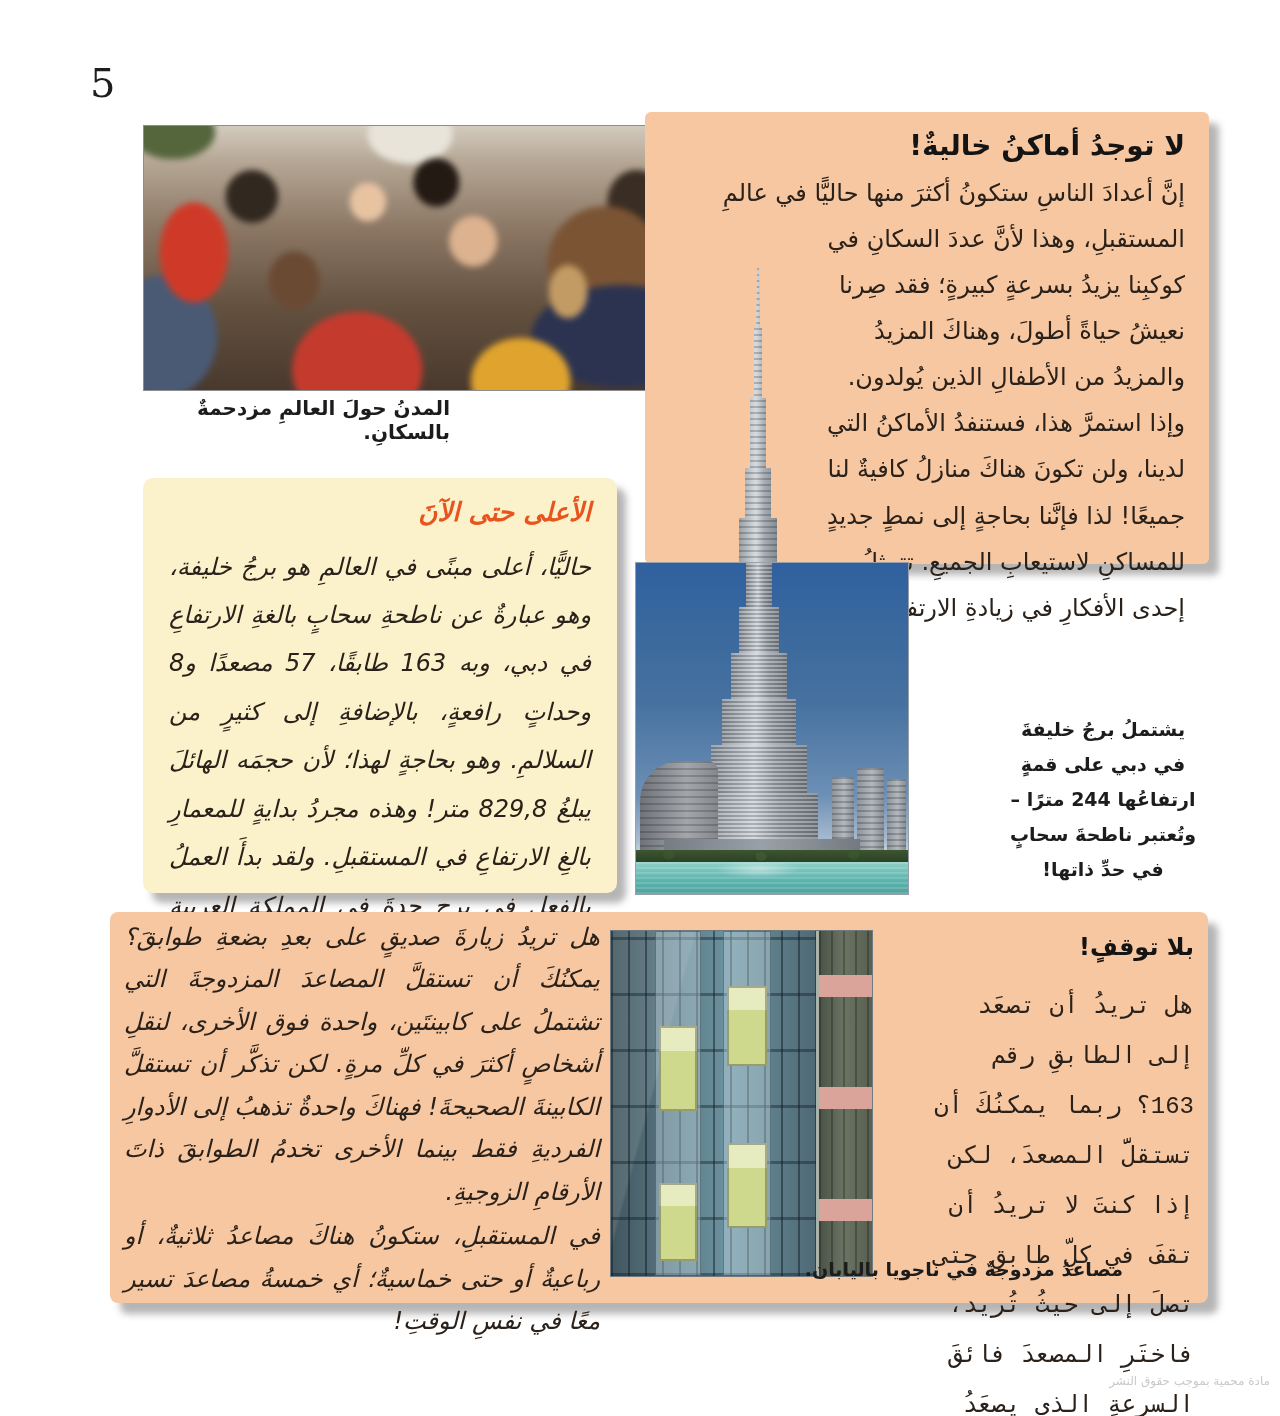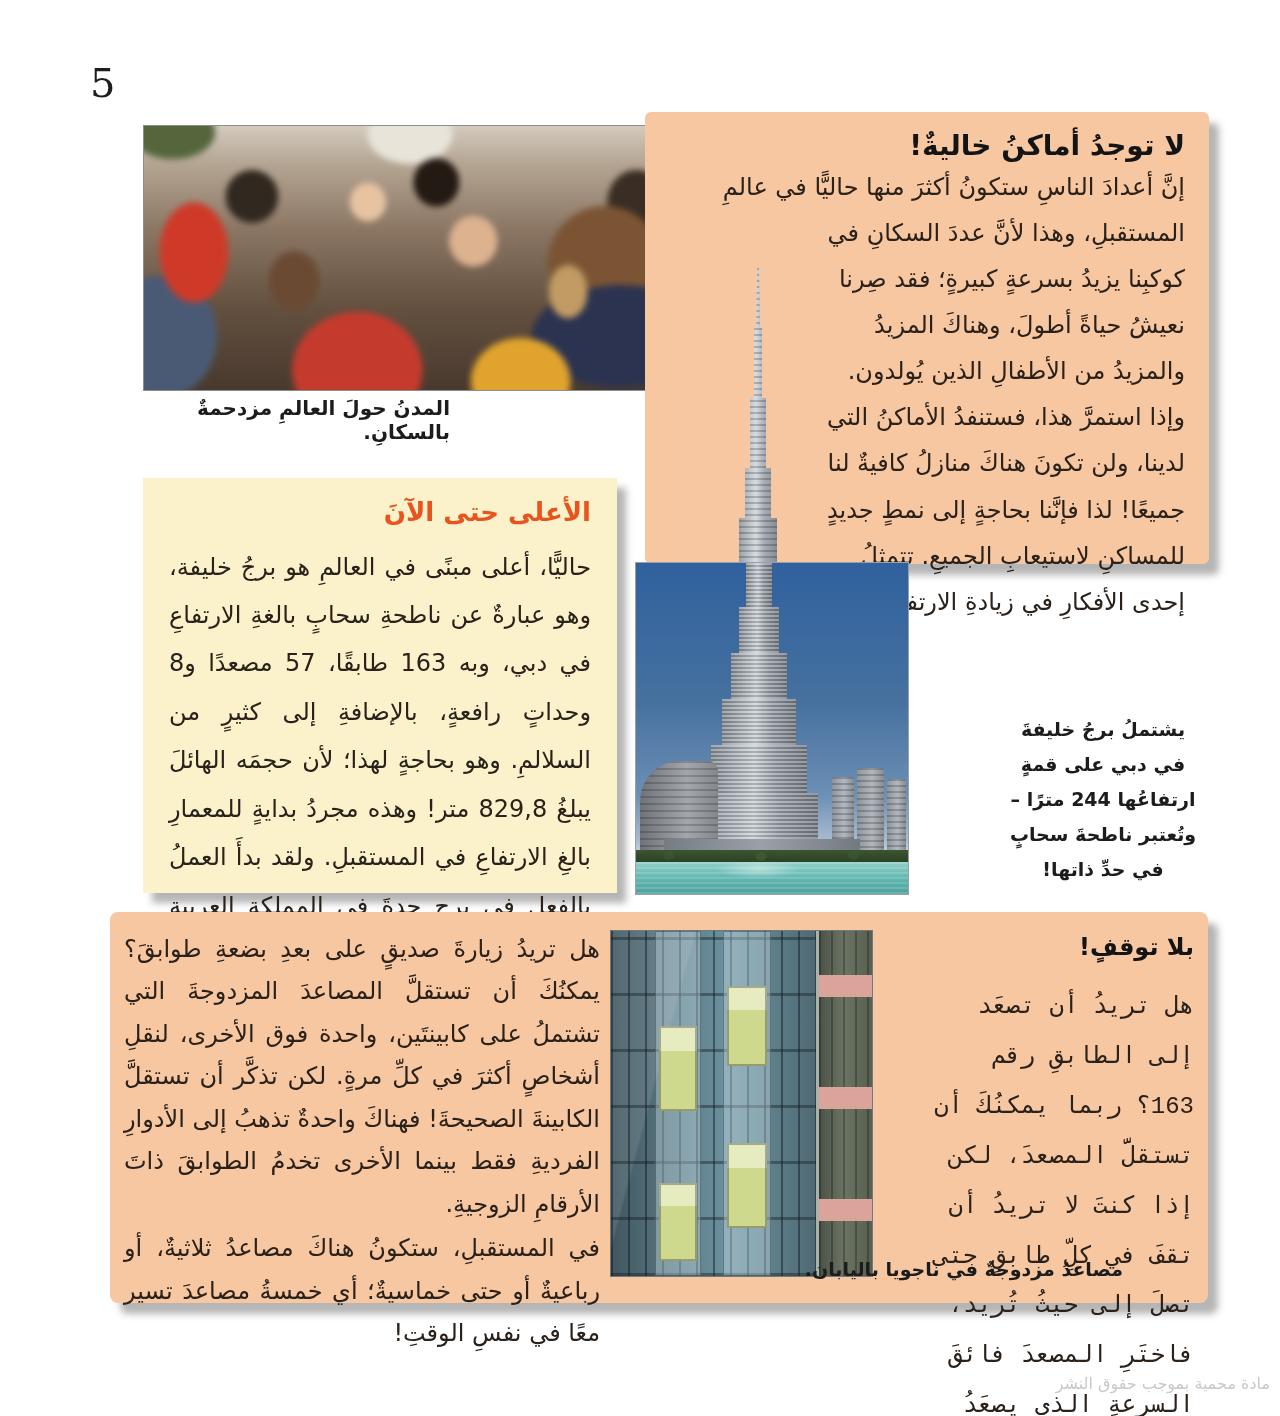--- a/index.html
+++ b/index.html
@@ -55,21 +55,21 @@
   .crowd-caption {
     position:absolute; left:150px; top:396px; width:300px;
     font-size:20px; font-weight:bold; text-align:right; color:#1c1c1c;
   }
 
   
   .no-vacancy {
     left:645px; top:112px; width:564px; height:452px;
     border-radius:6px; padding:16px 24px 0 16px;
   }
-  .no-vacancy h2 { text-align:right; margin-bottom:1px; }
+  .no-vacancy h2 { text-align:right; margin-bottom:7px; }
   .no-vacancy p { text-align:right; line-height:1.92; }
   .sp1 { float:left; clear:left; width:2px;  height:84px; }
   .sp2 { float:left; clear:left; width:148px; height:300px; }
 
   
   .burj-spire {
     position:absolute; left:736px; top:268px; width:44px; height:296px;
     background:
       repeating-linear-gradient(180deg, rgba(0,0,0,.20) 0 2px, rgba(255,255,255,0) 2px 6px),
       linear-gradient(90deg, #8f959c 0%, #d7dce0 45%, #a7adb4 65%, #7e848b 100%);
@@ -132,33 +132,33 @@
 
   
   .burj-caption {
     position:absolute; left:1002px; top:712px; width:202px;
     font-size:19px; font-weight:bold; text-align:center; line-height:1.84; color:#1c1c1c;
   }
 
   
   .tallest {
     left:143px; top:478px; width:474px; height:415px;
-    padding:18px 26px 0 26px; border-radius:0;
+    padding:18px 26px 0 26px; border-radius:10px;font-style:italic;
   }
   .tallest h2 { color:#e8541d; font-size:26px; text-align:right; margin-bottom:14px; }
   .tallest p { text-align:justify; line-height:2.02; }
 
   
   .nonstop {
     left:110px; top:912px; width:1098px; height:391px; border-radius:8px;
   }
   .ns-right { position:absolute; right:14px; top:20px; width:262px; }
   .ns-right h2 { font-size:24px; text-align:right; margin-bottom:20px; }
   .ns-right p { text-align:right; line-height:2.08;font-family:Liberation Mono, monospace; }
-  .ns-left { position:absolute; right:608px; top:16px; width:476px; }
+  .ns-left { position:absolute; right:608px; top:4px; width:476px;font-style:italic; }
   .ns-left p { text-align:justify; line-height:1.77; }
   .ns-left p + p { margin-top:2px; }
   .elevator-caption {
     position:absolute; left:663px; top:346px; width:350px;
     font-size:19px; font-weight:bold; text-align:right; color:#1c1c1c;
   }
 
   
   .elevator-photo {
     position:absolute; left:500px; top:18px; width:263px; height:347px;
@@ -189,21 +189,21 @@
     border-left:3px solid #a9b3a7;
     background:
       repeating-linear-gradient(180deg, rgba(0,0,0,0) 0 44px, #dba49a 44px 66px, rgba(0,0,0,0) 66px 112px),
       repeating-linear-gradient(90deg, rgba(0,0,0,.25) 0 2px, rgba(0,0,0,0) 2px 12px),
       linear-gradient(90deg,#4a5248,#6b7363 45%,#565e4f);
   }
 
   
   .watermark {
     position:absolute; right:10px; top:1374px;
-    font-size:16px; color:#c9c9c9; text-align:left;
+    font-size:12px; color:#c9c9c9; text-align:left;
   }
 </style>
 </head>
 <body>
 
 <div class="page">
 
   <div class="page-number">5</div>
 
   <figure class="crowd-photo">

